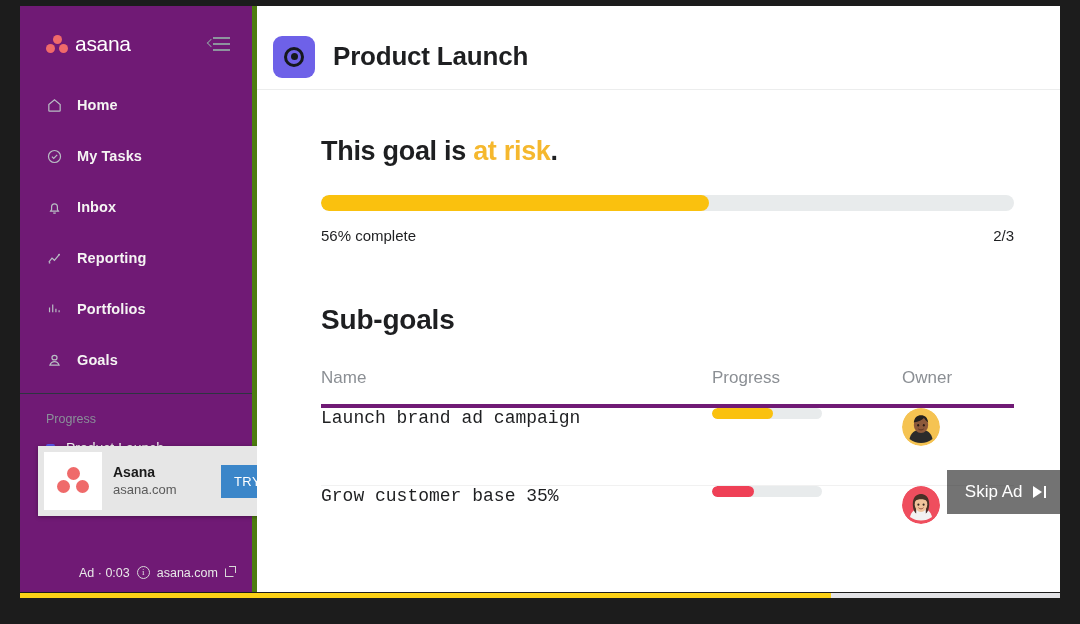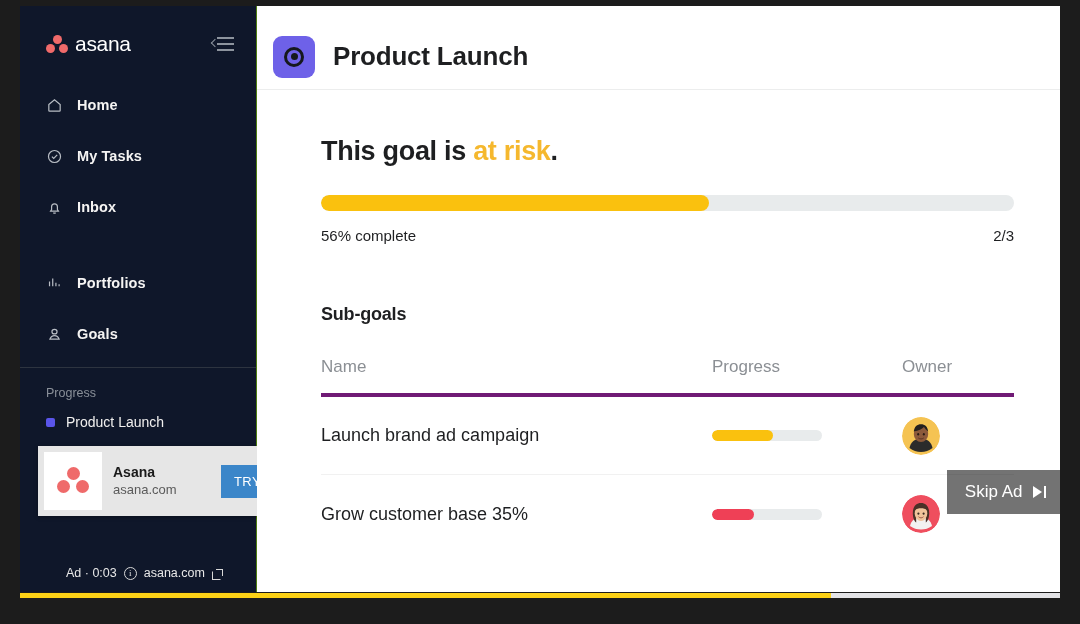--- a/index.html
+++ b/index.html
@@ -20,24 +20,24 @@
     left:20px; top:6px;
     width:1040px; height:586px;
     background:#ffffff;
     overflow:hidden;
     display:flex;
   }
 
   
   .sidebar {
     width:237px; height:100%;
-    background:#0f172a;
+    background:#701a75;
     position:relative;
     flex:0 0 237px;
-    border-right:1px solid #4d7c0f;
+    border-right:5px solid #4d7c0f;
   }
   .sb-top {
     display:flex; align-items:center; justify-content:space-between;
     padding:26px 22px 0 26px;
   }
   .logo { display:flex; align-items:center; gap:7px; }
   .logo-mark { position:relative; width:22px; height:19px; }
   .logo-mark i {
     position:absolute; display:block;
     width:9px; height:9px; border-radius:50%;
@@ -123,23 +123,23 @@
   .ad-cta {
     margin-right:-32px;
     background:#3b86c9; color:#fff;
     font-size:13px; letter-spacing:.4px;
     padding:9px 13px; cursor:pointer;
     white-space:nowrap;
   }
 
   
   .ad-footer {
-    position:absolute; left:0; bottom:12px;
+    position:absolute; left:13px; bottom:12px;
     width:237px;
-    display:flex; align-items:flex-end; gap:7px;
+    display:flex; align-items:flex-start; gap:7px;
     padding-left:46px;
     color:#e8e8e8; font-size:12.5px;
   }
   .info-icon {
     width:13px; height:13px; border:1.2px solid #d8d8d8;
     border-radius:50%; display:flex; align-items:center;
     justify-content:center; font-size:9px; line-height:1;
     color:#e2e2e2; font-family:"Liberation Serif", serif;
   }
   .ext-icon { width:11px; height:11px; position:relative; }
@@ -195,36 +195,37 @@
   }
   .progress-fill { height:100%; background:#fac10e; border-radius:8px; }
   .progress-meta {
     display:flex; justify-content:space-between; align-items:baseline;
     margin-top:16px;
     font-size:15px; color:#1e1f21; font-weight:400;
   }
 
   .subgoals-title {
     margin-top:60px;
-    font-size:18px; font-weight:700; color:#1e1f21;
+    font-size:28px; font-weight:700; color:#1e1f21;
     letter-spacing:-0.2px;
   }
   .table { margin-top:32px; width:100%; }
   .thead {
     display:flex; align-items:center;
     padding-bottom:16px; border-bottom:4px solid #701a75;
     color:#8b8f94; font-size:17px;
   }
   .col-name { flex:1; min-width:0; }
   .col-progress { width:190px; flex:0 0 190px; }
   .col-owner { width:112px; flex:0 0 112px; }
   .trow {
-    display:flex; align-items:center;
+    display:flex; 
     height:78px;
     border-bottom:1px solid #f1f1f1;
+    font-family:Liberation Mono, monospace;
   }
   .trow:last-child { border-bottom:none; }
   .task-name { font-size:18px; color:#1e1f21; font-weight:400; }
   .mini-track {
     width:110px; height:11px; background:#e8ebec; border-radius:6px;
     overflow:hidden;
   }
   .mini-fill { height:100%; border-radius:6px; }
   .avatar {
     width:38px; height:38px; border-radius:50%;
@@ -305,20 +306,30 @@
         <div class="nav-item">
           <span class="nav-icon">
             <svg viewBox="0 0 24 24" fill="none" stroke="currentColor" stroke-width="1.7">
               <path d="M6.5 17h11l-1.4-2.2V11a4.1 4.1 0 0 0-8.2 0v3.8z"></path>
               <path d="M10.5 19.2a1.8 1.8 0 0 0 3 0"></path>
             </svg>
           </span>
           <span class="nav-label">Inbox</span>
         </div>
         <div class="nav-spacing"></div>
+        <div class="nav-item">
+          <span class="nav-icon">
+            <svg viewBox="0 0 24 24" fill="none" stroke="currentColor" stroke-width="1.7">
+              <path d="M4 17l4.5-5.5 3.4 3L19 6"></path>
+              <circle cx="5" cy="18" r="1.2" fill="currentColor" stroke="none"></circle>
+              <circle cx="18.6" cy="6.4" r="1.2" fill="currentColor" stroke="none"></circle>
+            </svg>
+          </span>
+          <span class="nav-label">Reporting</span>
+        </div>
         <div class="nav-spacing"></div>
         <div class="nav-item">
           <span class="nav-icon">
             <svg viewBox="0 0 24 24" fill="none" stroke="currentColor" stroke-width="1.7">
               <path d="M5 16V9M9.5 16V5M14 16v-5M18.5 16v-3"></path>
             </svg>
           </span>
           <span class="nav-label">Portfolios</span>
         </div>
         <div class="nav-spacing"></div>

